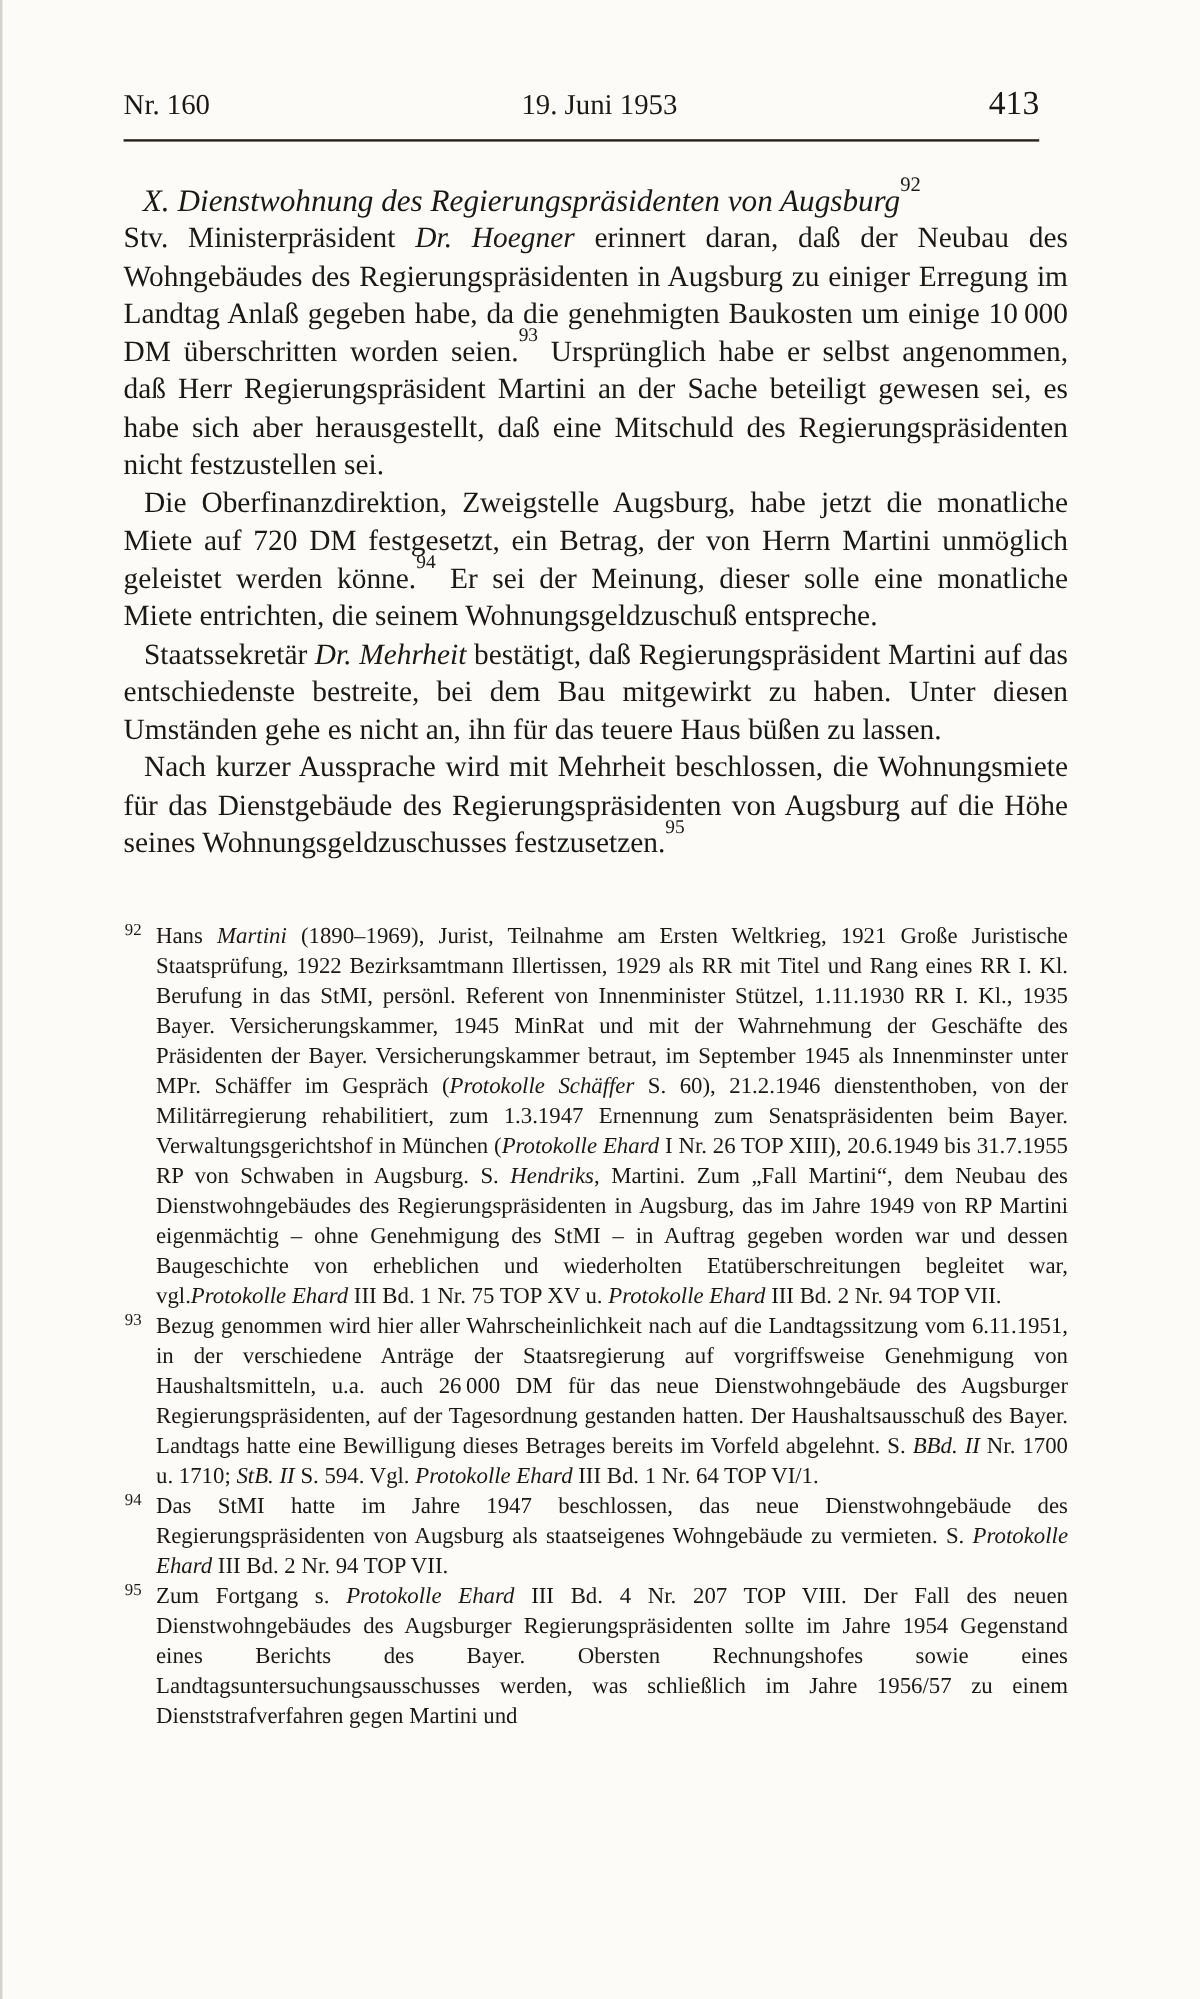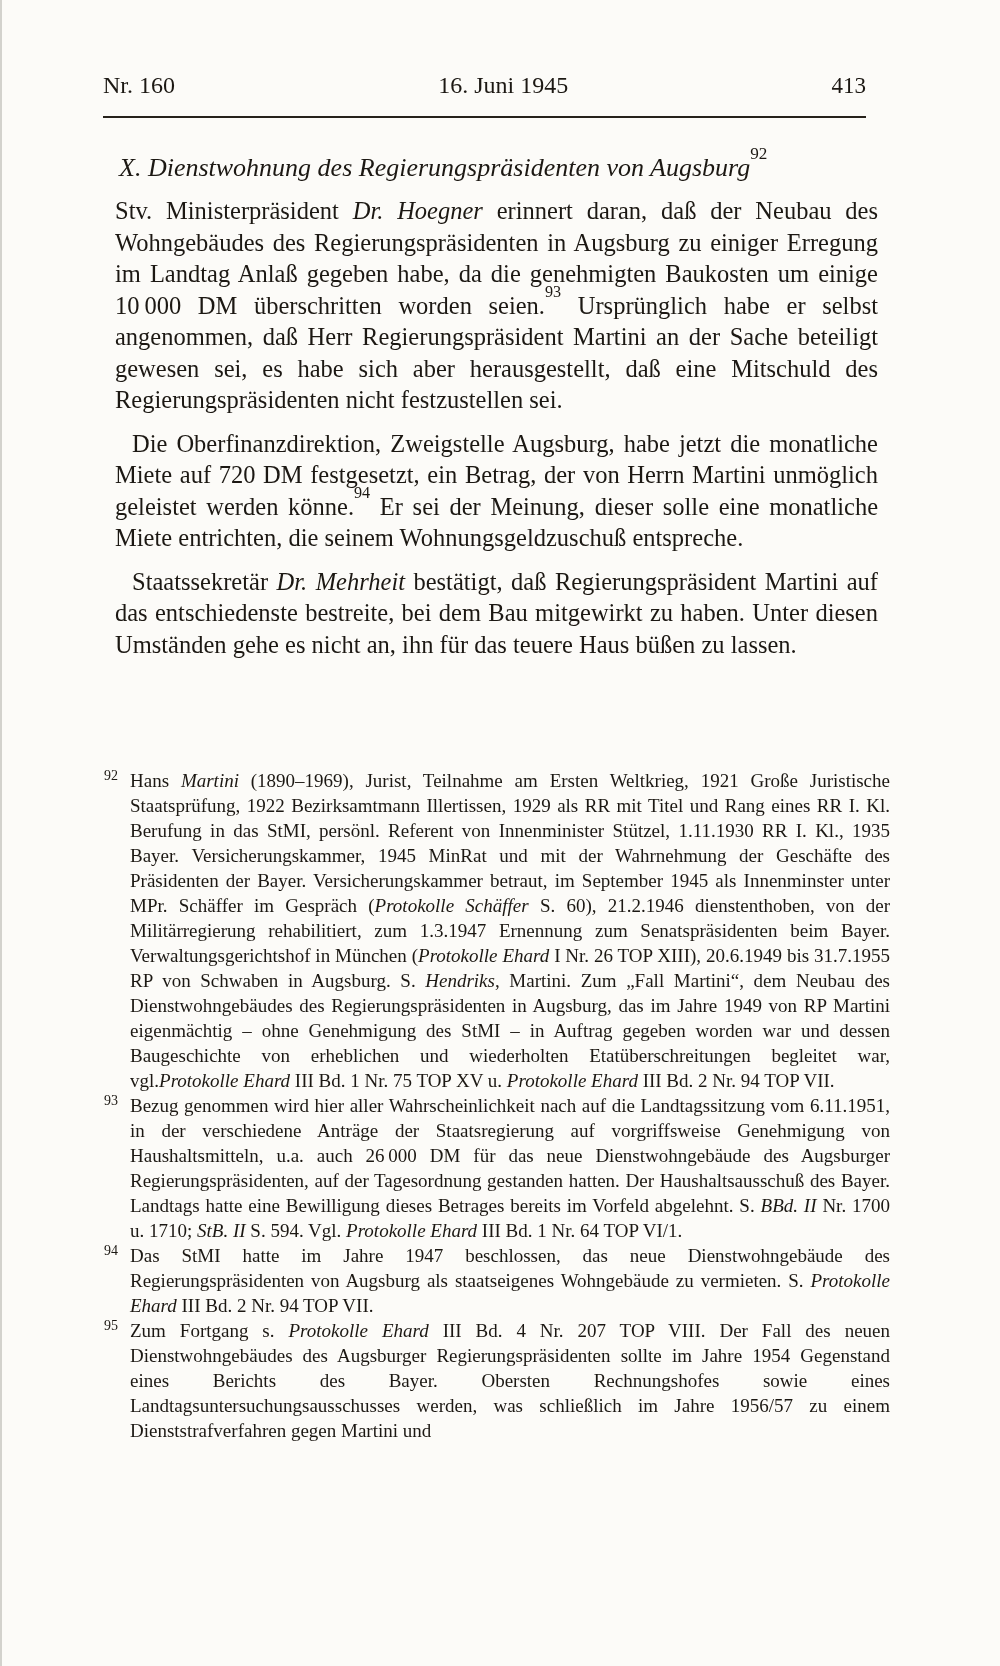--- a/index.html
+++ b/index.html
@@ -29,21 +29,21 @@
     left: 103px;
     top: 72px;
     width: 763px;
     display: flex;
     justify-content: space-between;
     align-items: baseline;
     font-size: 24px;
     line-height: 1.1;
   }
   .ph-right {
-    font-size: 23px;
+    font-size: 28px;
   }
   .headrule {
     position: absolute;
     left: 103px;
     top: 116px;
     width: 763px;
     height: 2px;
     background: #26221b;
   }
   .section-heading {
@@ -60,21 +60,21 @@
   .section-heading sup { font-style: normal; }
   .bodytext {
     position: absolute;
     left: 103px;
     top: 183px;
     width: 787px;
     font-size: 24.5px;
     line-height: 31.5px;
     text-align: justify;
   }
-  .para { margin: 12px; font-family: Liberation Serif, serif; }
+  .para { margin: 0; font-family: Liberation Serif, serif; }
   .para.indent { text-indent: 17px; }
   em { font-style: italic; }
   sup.ref {
     font-size: 66%;
     line-height: 0;
     position: relative;
     top: -0.45em;
     font-style: normal;
   }
   .footnotes {
@@ -100,31 +100,32 @@
   }
 </style>
 </head>
 <body>
 
 <div class="page">
   <div class="scan-edge"></div>
 
   <header class="pagehead">
     <span class="ph-left">Nr. 160</span>
-    <span class="ph-center">16. Juni 1945</span>
+    <span class="ph-center">19. Juni 1953</span>
     <span class="ph-right">413</span>
   </header>
   <div class="headrule"></div>
 
   <h1 class="section-heading"><em>X. Dienstwohnung des Regierungspräsidenten von Augsburg</em><sup class="ref">92</sup></h1>
 
   <main class="bodytext">
     <p class="para noindent"><span>Stv. Ministerpräsident </span><em>Dr. Hoegner</em><span> erinnert daran, daß der Neubau des Wohngebäudes des Regierungspräsidenten in Augsburg zu einiger Erregung im Landtag Anlaß gegeben habe, da die genehmigten Baukosten um einige 10 000 DM überschritten worden seien.</span><sup class="ref">93</sup><span> Ursprünglich habe er selbst angenommen, daß Herr Regierungspräsident Martini an der Sache beteiligt gewesen sei, es habe sich aber herausgestellt, daß eine Mitschuld des Regierungspräsidenten nicht festzustellen sei.</span></p>
     <p class="para indent"><span>Die Oberfinanzdirektion, Zweigstelle Augsburg, habe jetzt die monatliche Miete auf 720 DM festgesetzt, ein Betrag, der von Herrn Martini unmöglich geleistet werden könne.</span><sup class="ref">94</sup><span> Er sei der Meinung, dieser solle eine monatliche Miete entrichten, die seinem Wohnungsgeldzuschuß entspreche.</span></p>
     <p class="para indent"><span>Staatssekretär </span><em>Dr. Mehrheit</em><span> bestätigt, daß Regierungspräsident Martini auf das entschiedenste bestreite, bei dem Bau mitgewirkt zu haben. Unter diesen Umständen gehe es nicht an, ihn für das teuere Haus büßen zu lassen.</span></p>
+    <p class="para indent"><span>Nach kurzer Aussprache wird mit Mehrheit beschlossen, die Wohnungsmiete für das Dienstgebäude des Regierungspräsidenten von Augsburg auf die Höhe seines Wohnungsgeldzuschusses festzusetzen.</span><sup class="ref">95</sup></p>
   </main>
 
   <section class="footnotes">
     <div class="footnote"><sup class="fn-num">92</sup><span>Hans </span><em>Martini</em><span> (1890–1969), Jurist, Teilnahme am Ersten Weltkrieg, 1921 Große Juristische Staatsprüfung, 1922 Bezirksamtmann Illertissen, 1929 als RR mit Titel und Rang eines RR I. Kl. Berufung in das StMI, persönl. Referent von Innenminister Stützel, 1.11.1930 RR I. Kl., 1935 Bayer. Versicherungskammer, 1945 MinRat und mit der Wahrnehmung der Geschäfte des Präsidenten der Bayer. Versicherungskammer betraut, im September 1945 als Innenminster unter MPr. Schäffer im Gespräch (</span><em>Protokolle Schäffer</em><span> S. 60), 21.2.1946 dienstenthoben, von der Militärregierung rehabilitiert, zum 1.3.1947 Ernennung zum Senatspräsidenten beim Bayer. Verwaltungsgerichtshof in München (</span><em>Protokolle Ehard</em><span> I Nr. 26 TOP XIII), 20.6.1949 bis 31.7.1955 RP von Schwaben in Augsburg. S. </span><em>Hendriks</em><span>, Martini. Zum „Fall Martini“, dem Neubau des Dienstwohngebäudes des Regierungspräsidenten in Augsburg, das im Jahre 1949 von RP Martini eigenmächtig – ohne Genehmigung des StMI – in Auftrag gegeben worden war und dessen Baugeschichte von erheblichen und wiederholten Etatüberschreitungen begleitet war, vgl.</span><em>Protokolle Ehard</em><span> III Bd. 1 Nr. 75 TOP XV u. </span><em>Protokolle Ehard</em><span> III Bd. 2 Nr. 94 TOP VII.</span></div>
     <div class="footnote"><sup class="fn-num">93</sup><span>Bezug genommen wird hier aller Wahrscheinlichkeit nach auf die Landtagssitzung vom 6.11.1951, in der verschiedene Anträge der Staatsregierung auf vorgriffsweise Genehmigung von Haushaltsmitteln, u.a. auch 26 000 DM für das neue Dienstwohngebäude des Augsburger Regierungspräsidenten, auf der Tagesordnung gestanden hatten. Der Haushaltsausschuß des Bayer. Landtags hatte eine Bewilligung dieses Betrages bereits im Vorfeld abgelehnt. S. </span><em>BBd. II</em><span> Nr. 1700 u. 1710; </span><em>StB. II</em><span> S. 594. Vgl. </span><em>Protokolle Ehard</em><span> III Bd. 1 Nr. 64 TOP VI/1.</span></div>
     <div class="footnote"><sup class="fn-num">94</sup><span>Das StMI hatte im Jahre 1947 beschlossen, das neue Dienstwohngebäude des Regierungspräsidenten von Augsburg als staatseigenes Wohngebäude zu vermieten. S. </span><em>Protokolle Ehard</em><span> III Bd. 2 Nr. 94 TOP VII.</span></div>
     <div class="footnote"><sup class="fn-num">95</sup><span>Zum Fortgang s. </span><em>Protokolle Ehard</em><span> III Bd. 4 Nr. 207 TOP VIII. Der Fall des neuen Dienstwohngebäudes des Augsburger Regierungspräsidenten sollte im Jahre 1954 Gegenstand eines Berichts des Bayer. Obersten Rechnungshofes sowie eines Landtagsuntersuchungsausschusses werden, was schließlich im Jahre 1956/57 zu einem Dienststrafverfahren gegen Martini und</span></div>
   </section>
 </div>
 

